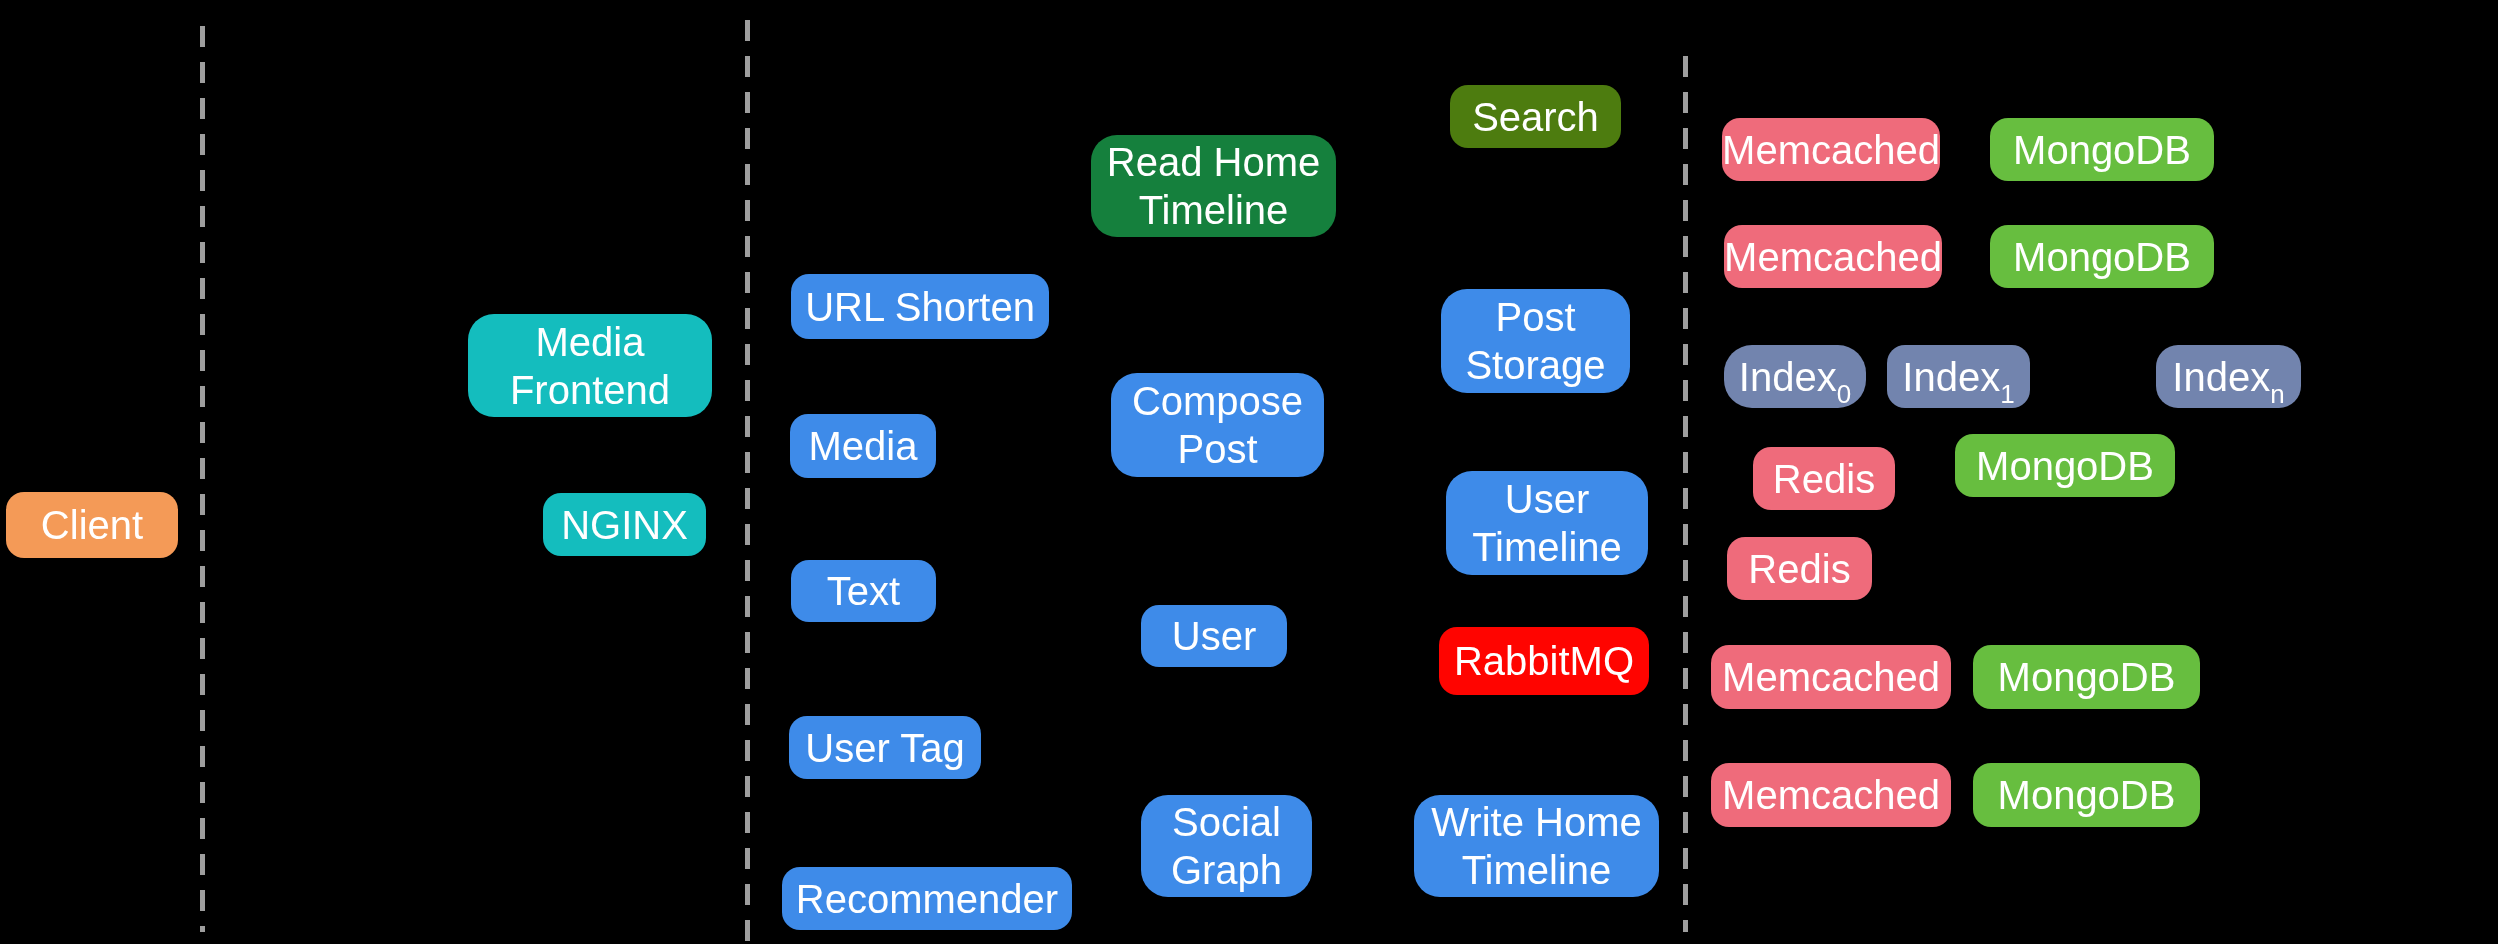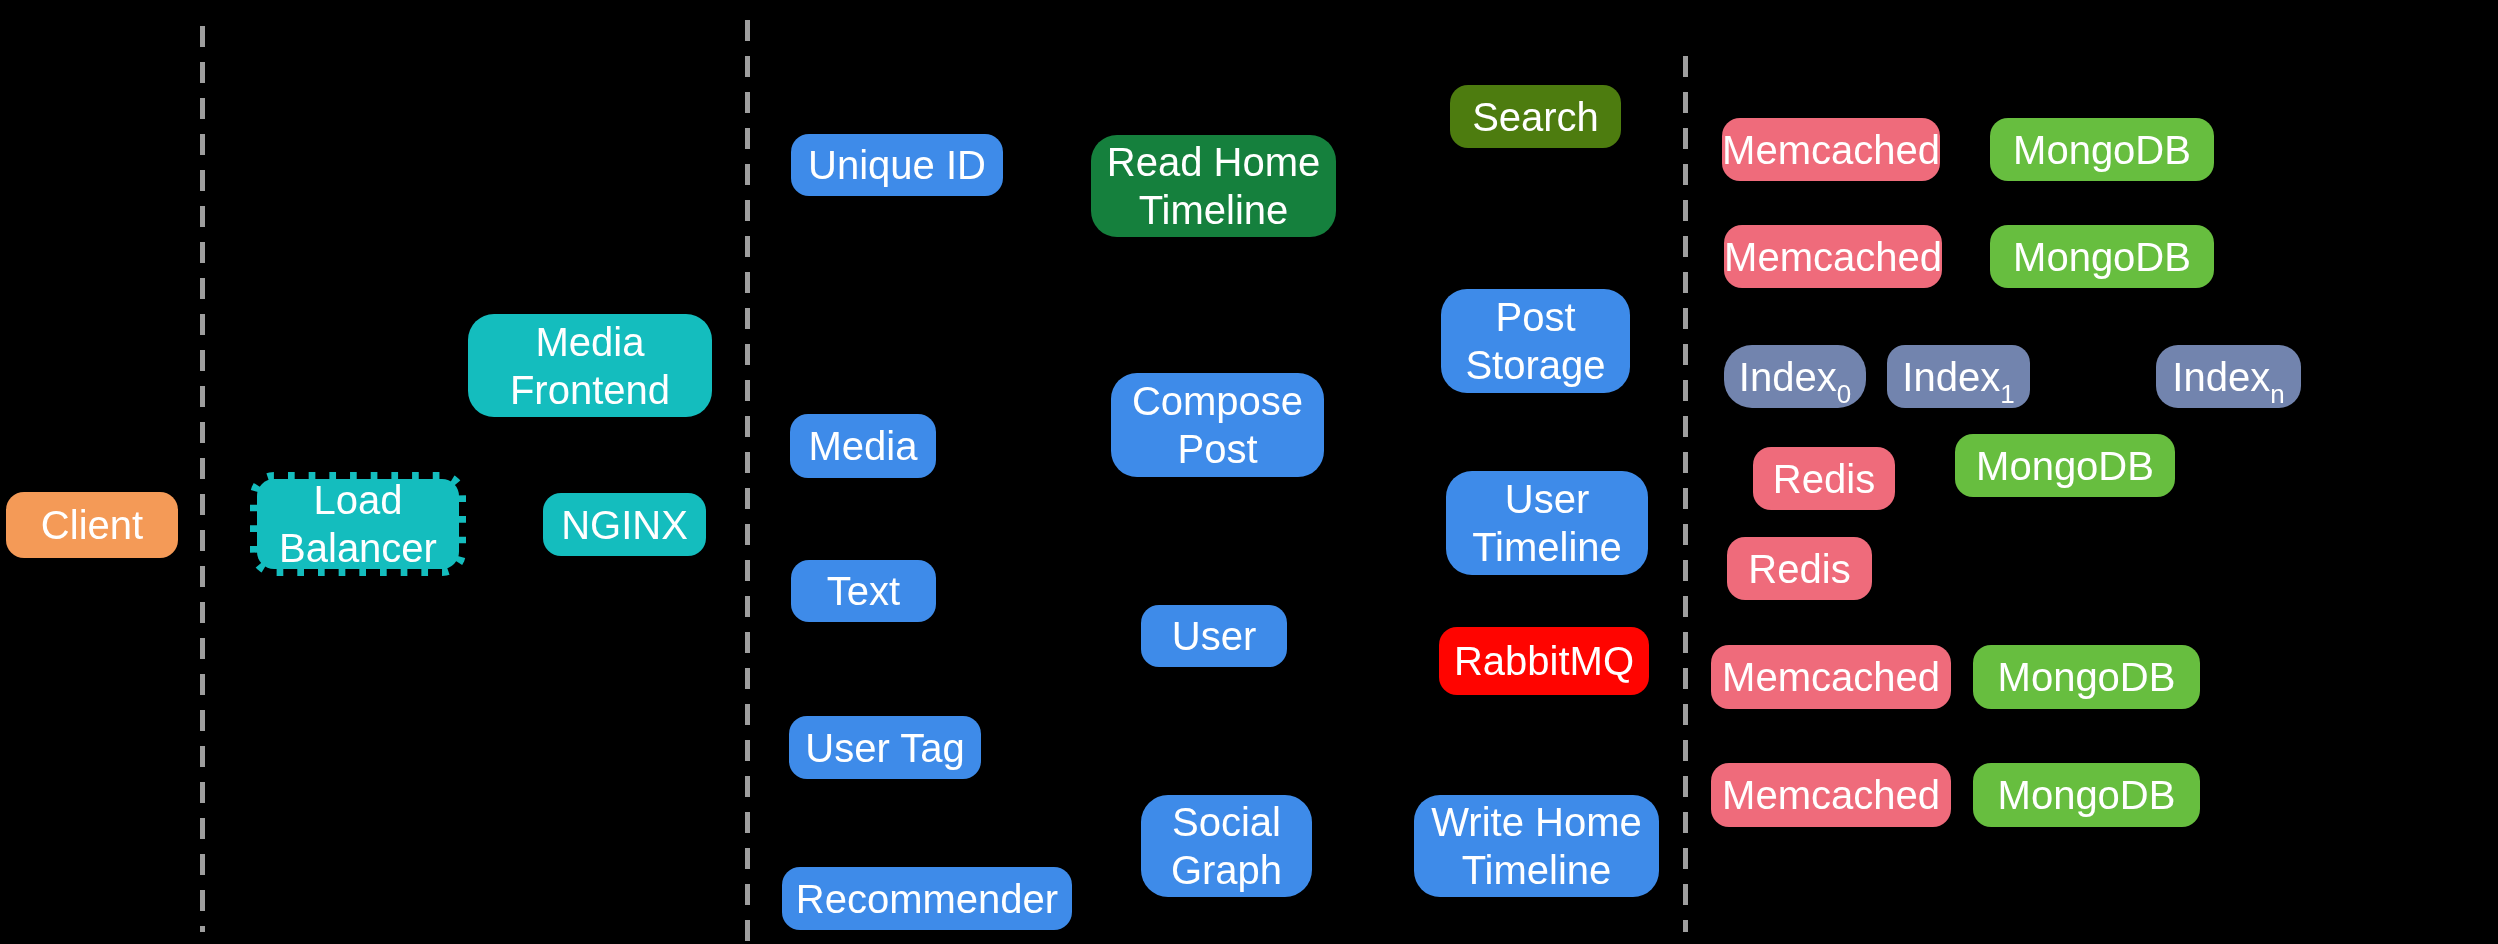--- a/index.html
+++ b/index.html
@@ -53,34 +53,30 @@
 <div class="stage">
 
   <div class="separator" style="left:200px; top:26px; height:906px"></div>
   <div class="separator" style="left:745px; top:20px; height:924px"></div>
   <div class="separator" style="left:1683px; top:56px; height:876px"></div>
 
   <div class="node" style="left: 6px; top: 492px; width: 172px; height: 66px; background-color: rgb(244, 154, 87);">
     <span>Client</span>
   </div>
 
-  <div class="node node--big node--dashed" style="left: 250px; top: 472px; width: 216px; height: 104px; background-color: rgb(20, 189, 190);">
-    <span>Load</span>
-    <span>Balancer</span>
-  </div>
   <div class="node node--big" style="left: 468px; top: 314px; width: 244px; height: 103px; background-color: rgb(20, 189, 190);">
     <span>Media</span>
     <span>Frontend</span>
   </div>
   <div class="node" style="left: 543px; top: 493px; width: 163px; height: 63px; background-color: rgb(20, 189, 190);">
     <span>NGINX</span>
   </div>
 
-  <div class="node" style="left: 791px; top: 134px; width: 212px; height: 62px; background-color: rgb(62, 139, 233);">
-    <span>Unique ID</span>
+  <div class="node" style="left: 791px; top: 274px; width: 258px; height: 65px; background-color: rgb(62, 139, 233);">
+    <span>URL Shorten</span>
   </div>
   <div class="node" style="left: 790px; top: 414px; width: 146px; height: 64px; background-color: rgb(62, 139, 233);">
     <span>Media</span>
   </div>
   <div class="node" style="left: 791px; top: 560px; width: 145px; height: 62px; background-color: rgb(62, 139, 233);">
     <span>Text</span>
   </div>
   <div class="node" style="left: 789px; top: 716px; width: 192px; height: 63px; background-color: rgb(62, 139, 233);">
     <span>User Tag</span>
   </div>

